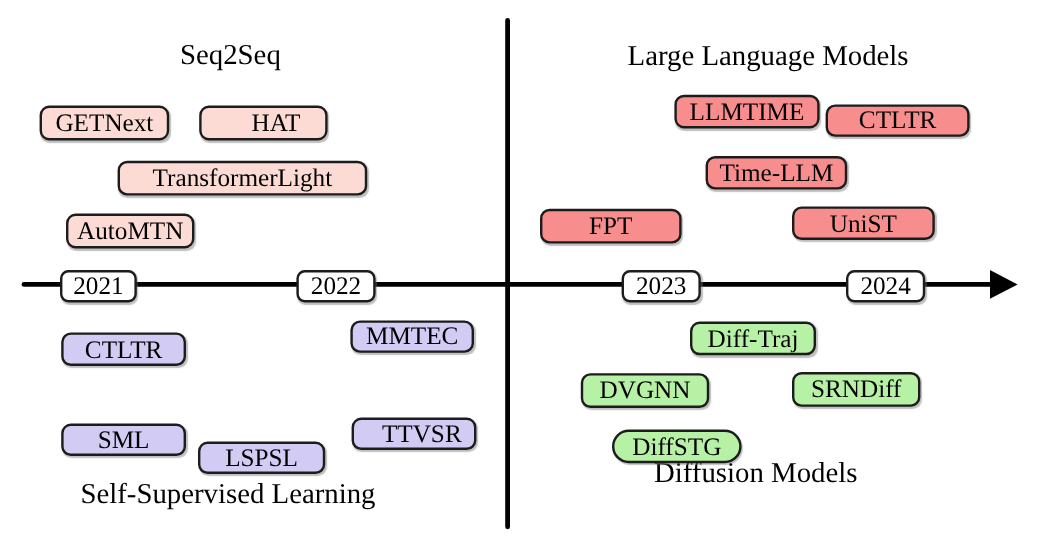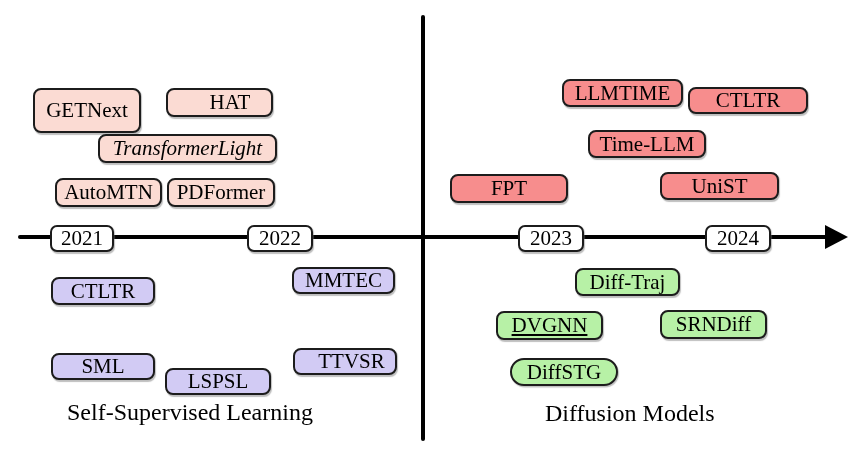--- a/index.html
+++ b/index.html
@@ -94,44 +94,45 @@
 </style>
 </head>
 <body>
 
 <div class="figure">
 
   <div class="vline"></div>
   <div class="hline"></div>
   <div class="arrowhead"></div>
 
+  <div class="quad-title" style="left:150px; top:34px;">Seq2Seq</div>
+  <div class="quad-title" style="left:523px; top:35px;">Large Language Models</div>
   <div class="quad-title" style="left:67px; top:400px;">Self-Supervised Learning</div>
-  <div class="quad-title" style="left:545px; top:401px;">Diffusion Models</div>
+  <div class="quad-title" style="left:545px; top:383px;">Diffusion Models</div>
 
   <div class="year-chip" style="left:50px; top:225px; width:64px; height:27px;">2021</div>
   <div class="year-chip" style="left:247px; top:225px; width:66px; height:27px;">2022</div>
   <div class="year-chip" style="left:518px; top:225px; width:66px; height:27px;">2023</div>
   <div class="year-chip" style="left:705px; top:225px; width:66px; height:27px;">2024</div>
 
-  <div class="box q-seq2seq" style="left:33px; top:88px; width:108px; height:45px;">GETNext</div>
+  <div class="box q-seq2seq" style="left:33px; top:88px; width:108px; height:29px;">GETNext</div>
   <div class="box q-seq2seq" style="left:166px; top:88px; width:107px; height:29px;padding-left:21px;">HAT</div>
-  <div class="box q-seq2seq" style="left:98px; top:134px; width:179px; height:29px;font-style:italic;">TransformerLight</div>
+  <div class="box q-seq2seq" style="left:98px; top:134px; width:208px; height:29px;">TransformerLight</div>
   <div class="box q-seq2seq" style="left:55px; top:178px; width:107px; height:29px;">AutoMTN</div>
-  <div class="box q-seq2seq" style="left:167px; top:178px; width:108px; height:29px;">PDFormer</div>
 
   <div class="box q-llm" style="left:562px; top:79px; width:121px; height:28px;">LLMTIME</div>
   <div class="box q-llm" style="left:688px; top:87px; width:120px; height:27px;">CTLTR</div>
   <div class="box q-llm" style="left:450px; top:174px; width:118px; height:29px;">FPT</div>
   <div class="box q-llm" style="left:588px; top:130px; width:118px; height:28px;">Time-LLM</div>
   <div class="box q-llm" style="left:660px; top:172px; width:119px; height:28px;">UniST</div>
 
   <div class="box q-ssl" style="left:51px; top:277px; width:104px; height:28px;">CTLTR</div>
   <div class="box q-ssl" style="left:292px; top:267px; width:103px; height:27px;">MMTEC</div>
   <div class="box q-ssl" style="left:165px; top:320px; width:106px; height:27px;margin-top:48px;">LSPSL</div>
   <div class="box q-ssl" style="left:51px; top:353px; width:104px; height:27px;">SML</div>
   <div class="box q-ssl" style="left:293px; top:348px; width:104px; height:27px;padding-left:13px;">TTVSR</div>
 
   <div class="box q-diffusion" style="left:575px; top:268px; width:105px; height:28px;">Diff-Traj</div>
-  <div class="box q-diffusion" style="left:496px; top:311px; width:107px; height:29px;text-decoration:underline;">DVGNN</div>
+  <div class="box q-diffusion" style="left:484px; top:311px; width:107px; height:29px;">DVGNN</div>
   <div class="box q-diffusion" style="left:632px; top:310px; width:107px; height:29px;margin-left:28px;">SRNDiff</div>
   <div class="box q-diffusion" style="left:510px; top:358px; width:108px; height:28px;border-radius:14px;">DiffSTG</div>
 
 </div>
 
 </body></html>

